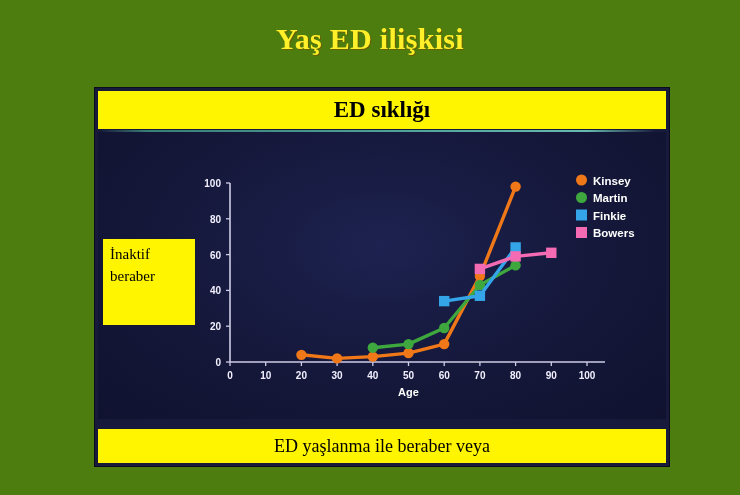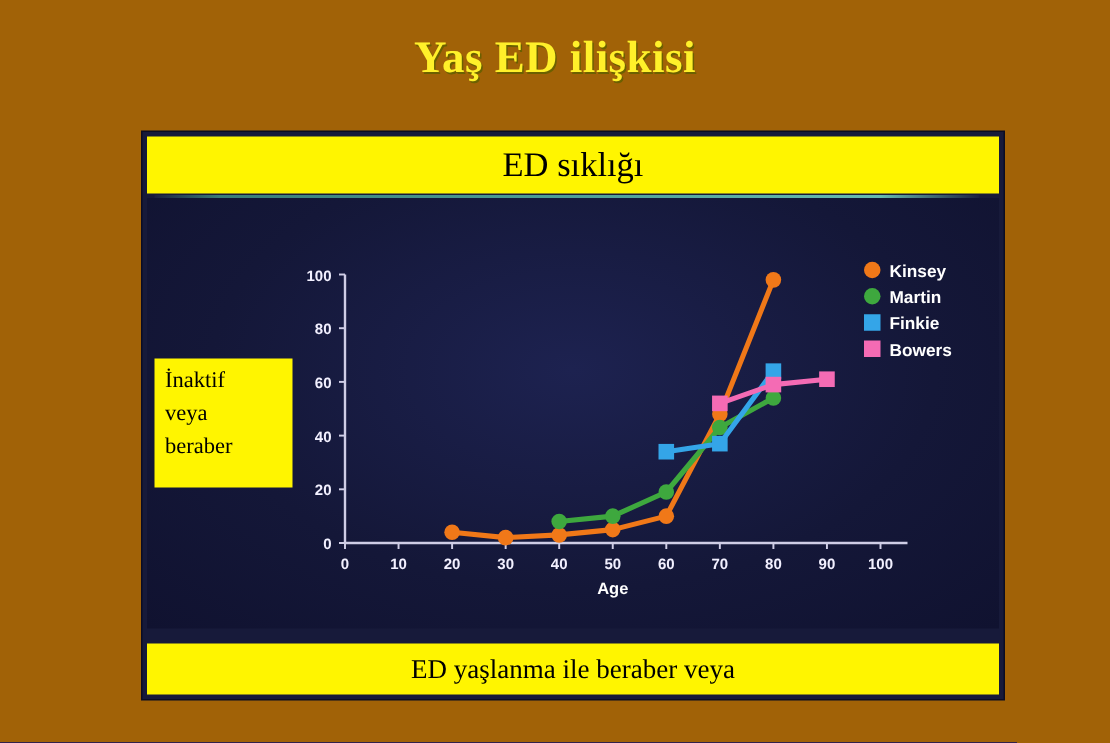--- a/index.html
+++ b/index.html
@@ -5,21 +5,21 @@
   html,body{margin:0;padding:0;}
   body{
     width:740px;height:495px;
     background:#00008F;
     font-family:"Liberation Serif", serif;
     overflow:hidden;
     position:relative;
   }
   #slide{
     position:absolute;inset:0;
-    background:#a16207;
+    background:#4d7c0f;
   }
   
   #slide-title{
     position:absolute;
     left:0;top:22px;width:740px;
     text-align:center;
     color:#FFF02A;
     font-family:"Liberation Serif", serif;
     font-weight:bold;
     font-size:30px;
@@ -37,21 +37,21 @@
   .band{
     position:absolute;
     left:3px;width:568px;
     background:#FFF500;
     color:#000000;
     text-align:center;
     font-family:"Liberation Serif", serif;
   }
   #band-top{
     top:3px;height:38px;line-height:38px;
-    font-weight:normal;font-size:23px;
+    font-weight:bold;font-size:23px;
   }
   #band-top-underline{
     position:absolute;left:8px;top:42px;width:550px;height:3px;
     background:linear-gradient(to right,#1d2240 0%,#3f8f82 8%,#53b3a2 45%,#74d7c4 88%,#1d2240 100%);
     opacity:.85;
   }
   #band-bottom{
     bottom:3px;height:34px;line-height:34px;
     font-weight:normal;font-size:18px;
   }
@@ -196,17 +196,16 @@
             <text x="495" y="105" class="legend-lbl">Bowers</text>
           </g>
         </svg>
     </div>
 
     <div class="band" id="band-bottom">ED yaşlanma ile beraber veya</div>
   </div>
 
   <div id="callout">
     <div>İnaktif</div>
-    <div>veya</div>
     <div>beraber</div>
   </div>
 
 </div>
 
 </body></html>

